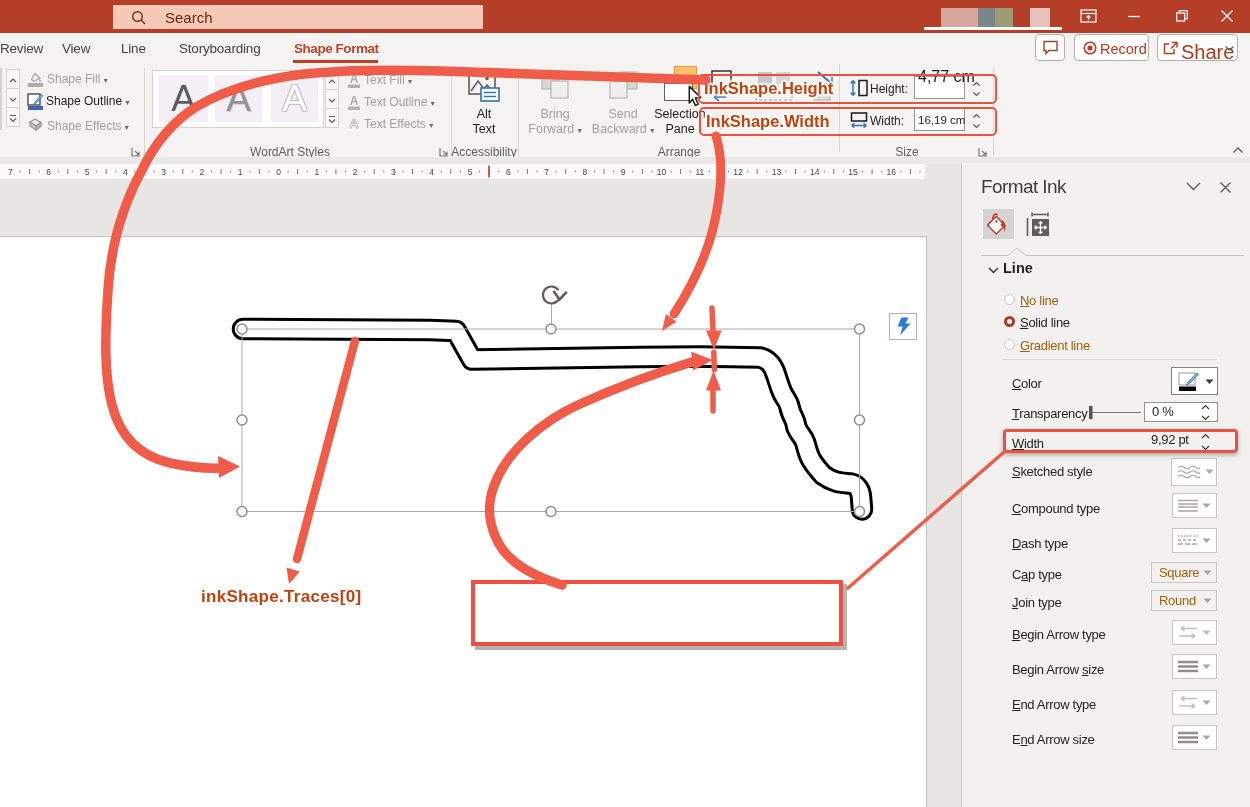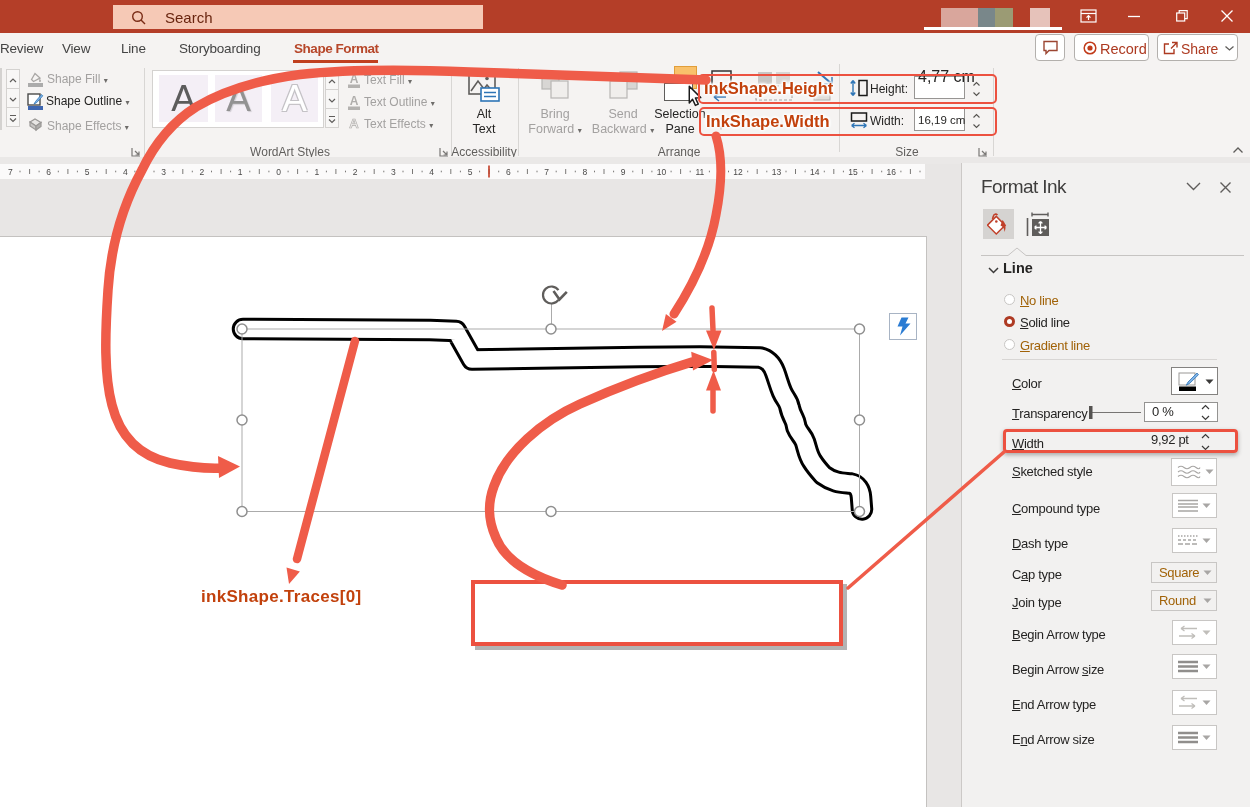--- a/index.html
+++ b/index.html
@@ -101,21 +101,21 @@
     <svg class="abs" style="left:1083px;top:8px" width="14" height="14" viewBox="0 0 14 14">
         <circle cx="7" cy="7" r="5.8" fill="none" stroke="#c13b1a" stroke-width="1.5"></circle>
         <circle cx="7" cy="7" r="2.6" fill="#c13b1a"></circle>
       </svg>
     <span class="abs" style="left:1100px;top:8px;font-size:14.5px;color:#ad3a21;">Record</span>
     <div class="topbtn" style="left:1157px;width:81px;"></div>
     <svg class="abs" style="left:1163px;top:7px" width="16" height="16" viewBox="0 0 16 16">
         <path d="M11 9 L11 13.5 L1.5 13.5 L1.5 4 L6 4" fill="none" stroke="#ad3a21" stroke-width="1.4"></path>
         <path d="M9 2.5 L14 2.5 L14 7.5 M14 2.5 L8 8.5" fill="none" stroke="#ad3a21" stroke-width="1.4"></path>
       </svg>
-    <span class="abs" style="left:1181px;top:8px;font-size:14px;color:#ad3a21;">Share</span>
+    <span class="abs" style="left:1181px;top:8px;font-size:20px;color:#ad3a21;">Share</span>
     <svg class="abs" style="left:1224px;top:12px" width="11" height="7" viewBox="0 0 11 7">
         <path d="M1.5 1.5 L5.5 5 L9.5 1.5" fill="none" stroke="#5f5d5b" stroke-width="1.3"></path>
       </svg>
   </div>
 
   <div id="ribbon">
 
     <div class="abs" style="left:0;top:4px;width:2px;height:62px;background:#fff;border:1px solid #d4d2d0;"></div>
     <div class="scrollcol" style="left:6px;top:6px;">
       <div><svg width="10" height="18" viewBox="0 0 10 18">

